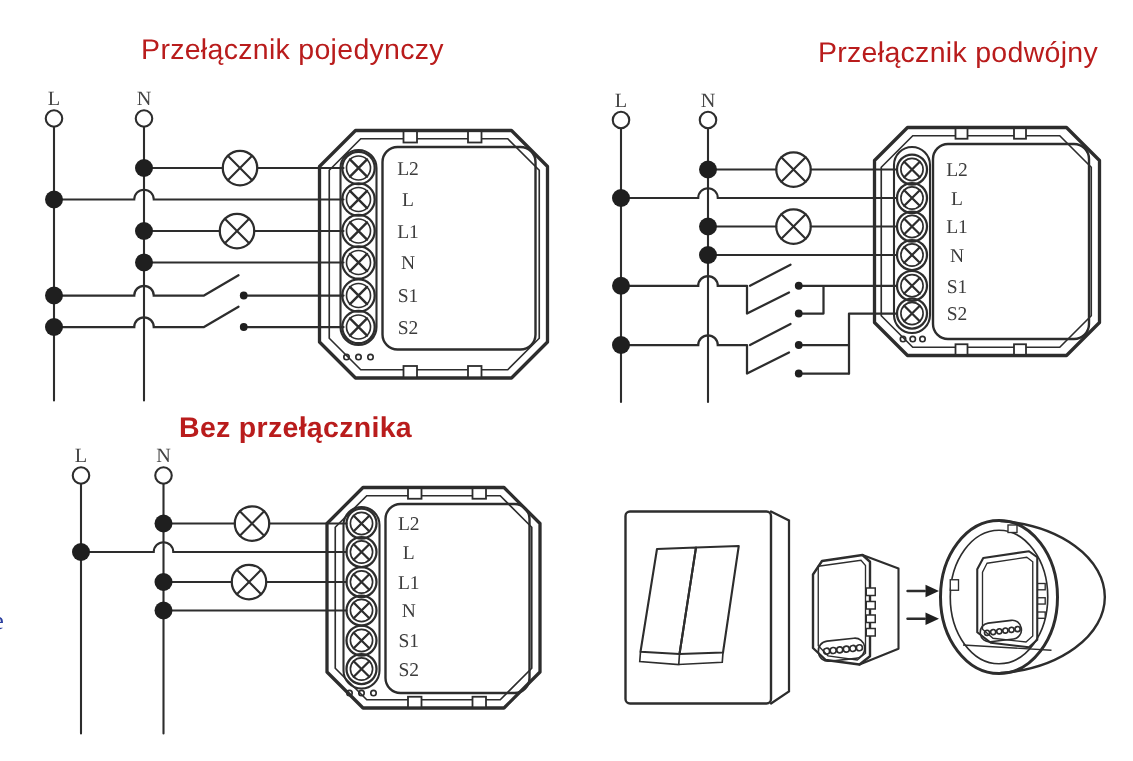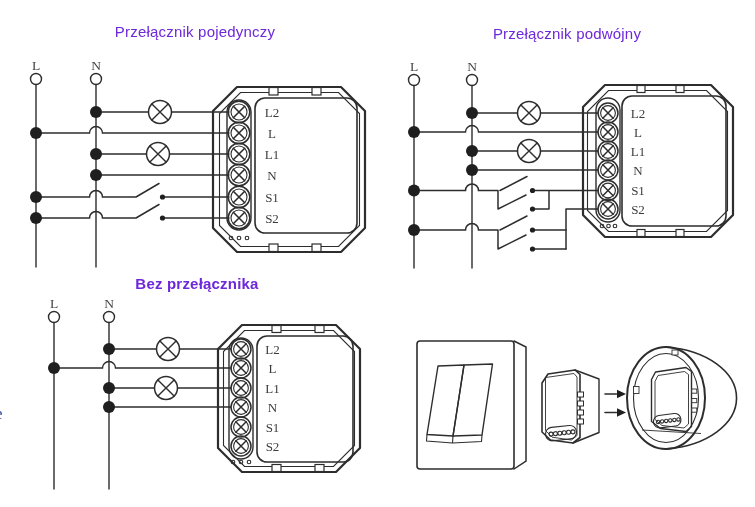--- a/index.html
+++ b/index.html
@@ -1,21 +1,21 @@
 <!DOCTYPE html>
 <html><head>
 <meta charset="utf-8">
 <style>
   html,body{margin:0;padding:0;background:#fff;}
   #stage{position:relative;width:755px;height:507px;background:#fff;overflow:hidden;
          font-family:"Liberation Sans",sans-serif;}
-  .title{position:absolute;text-align:center;font-size:15px;font-weight:500;
-         letter-spacing:.2px;color:#6d28d9;}
+  .title{position:absolute;text-align:center;font-size:19px;font-weight:500;
+         letter-spacing:.2px;color:#b91c1c;}
   #t-single{left:40px;top:23px;width:310px;}
-  #t-double{left:419px;top:25px;width:296px;}
+  #t-double{left:436px;top:25px;width:296px;text-align:right;}
   #t-none{left:40px;top:275px;width:314px;font-weight:bold;}
   svg{position:absolute;left:0;top:0;}
   .ln{fill:none;stroke:#2d2d2d;stroke-width:1.4;stroke-linecap:round;}
   .ln2{fill:none;stroke:#2d2d2d;stroke-width:2.2;stroke-linejoin:round;}
   .ln15{fill:none;stroke:#2d2d2d;stroke-width:1.6;stroke-linejoin:round;}
   .ln1{fill:none;stroke:#2d2d2d;stroke-width:1.1;}
   .thin{fill:none;stroke:#2d2d2d;stroke-width:.9;}
   .wfill{fill:#fff;stroke:#2d2d2d;stroke-width:1.2;}
   .dotf{fill:#1f1f1f;stroke:none;}
   .serif{font-family:"Liberation Serif",serif;font-size:13px;fill:#3c3c3c;}

